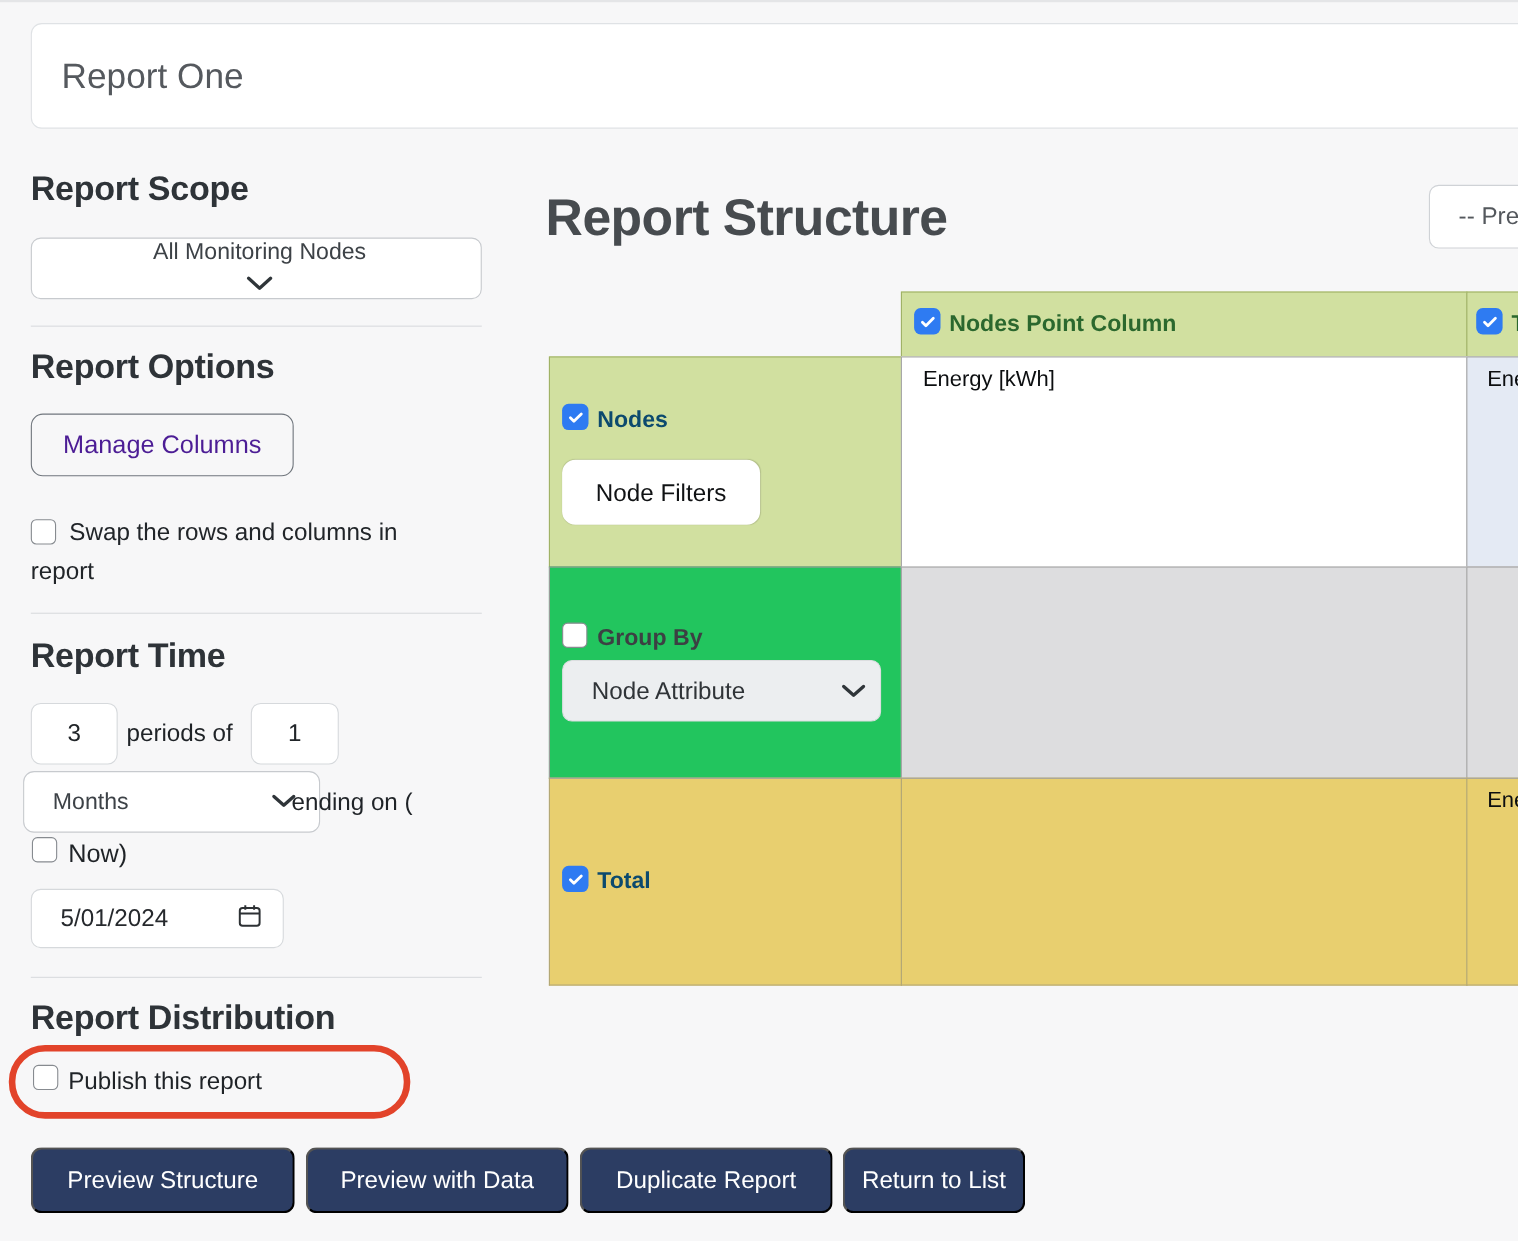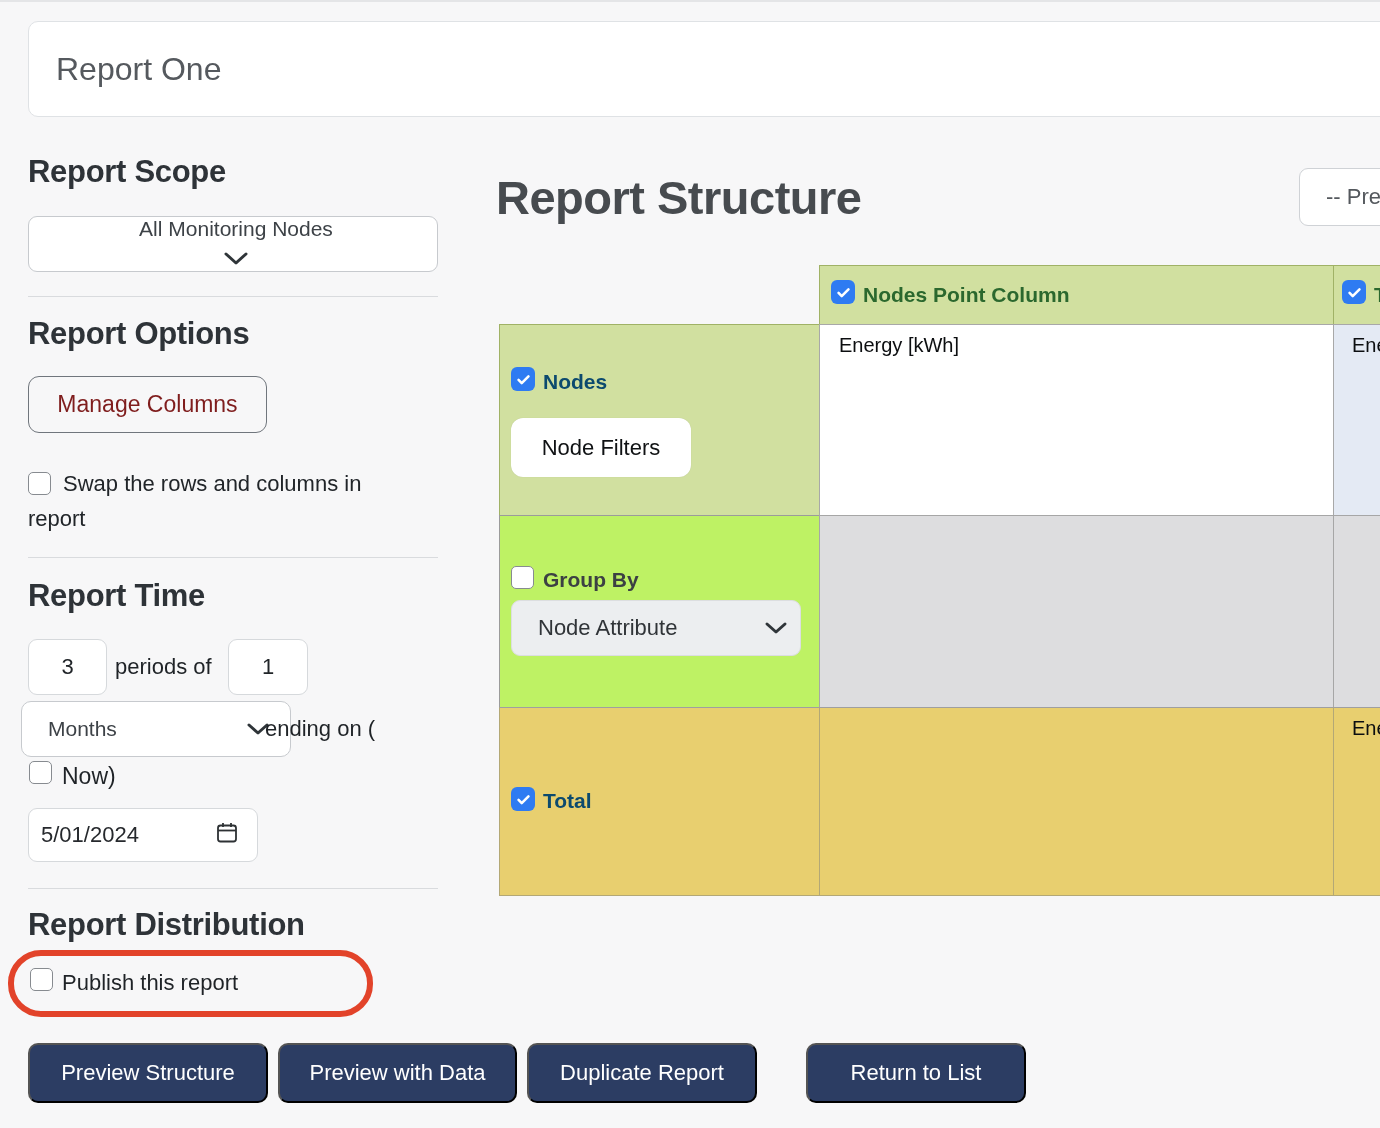--- a/index.html
+++ b/index.html
@@ -31,21 +31,21 @@
 
   .select {
     background:#fff; border:1.5px solid #c7cace; border-radius:9px;
     display:flex; align-items:center; justify-content:space-between;
     padding:0 20px 0 26px; font-size:21px; color:#3d4247;
   }
   .select .sel-label { white-space:nowrap; }
 
   .btn-outline {
     background:transparent; border:1.5px solid #70767d; border-radius:11px;
-    color:#7f1d1d; font-size:23px; display:flex; align-items:center; justify-content:center;
+    color:#4c1d95; font-size:23px; display:flex; align-items:center; justify-content:center;
     cursor:pointer;
   }
 
   .cb {
     width:23px; height:23px; background:#fff;
     border:1.5px solid #878b90; border-radius:5px;
     display:inline-flex; align-items:center; justify-content:center;
     flex:none;
   }
   .cb-checked { width:24px; height:24px; background:#2e7bf2; border:none; border-radius:6px; }
@@ -57,21 +57,21 @@
     background:#fff; border:1.5px solid #d6d9dc; border-radius:9px;
     text-align:center; font-size:22px; color:#212529; outline:none;
     font-family:"Liberation Sans","DejaVu Sans",sans-serif;
   }
   .side-text { font-size:22px; color:#1f2327; white-space:nowrap; }
 
   .date-input {
     left:28px; top:808px; width:230px; height:54px;
     background:#fff; border:1.5px solid #d6d9dc; border-radius:9px;
     display:flex; align-items:center; justify-content:space-between;
-    padding:0 18px 0 12px; font-size:22px; color:#26292d;
+    padding:0 18px 0 26px; font-size:22px; color:#26292d;
   }
 
   .annotation {
     left:8px; top:950px; width:365px; height:67px;
     border:6px solid #e2432a; border-radius:33px;
     background:transparent; pointer-events:none;
   }
 
   .btn-navy {
     top:1043px; height:60px; background:#2c3d63; color:#fff;
@@ -85,21 +85,21 @@
     left:1299px; top:168px; width:130px; height:58px;
     background:#fff; border:1.5px solid #cfd2d6; border-radius:9px;
     display:flex; align-items:center; padding-left:26px;
     font-size:22px; color:#54585d;
   }
 
   .tcell { position:absolute; border:1px solid #9f9f9f; }
   .c-green  { background:#d1e0a0; border-color:#a0b266; }
   .c-white  { background:#ffffff; border-color:#a8a8a8; }
   .c-blue   { background:#e4eaf4; border-color:#a8a8a8; }
-  .c-gray-l { background:#bef264; border-color:#9b9b9b; }
+  .c-gray-l { background:#22c55e; border-color:#9b9b9b; }
   .c-gray-b { background:#dddddf; border-color:#a6a6a6; }
   .c-yellow { background:#e8cf6f; border-color:#b3a876; border-top-color:#9f9f9f; }
 
   .cell-label { font-size:21px; font-weight:700; white-space:nowrap; }
   .lbl-green { color:#2b682e; }
   .lbl-brown { color:#0c4a6e; }
   .lbl-gray  { color:#3c4043; }
   .cell-text { font-size:20px; color:#0c0e10; white-space:nowrap; }
 
   .node-filters-btn {
@@ -181,21 +181,21 @@
 
 <div class="abs h-side" style="left:28px; top:907px;">Report Distribution</div>
 
 <div class="abs annotation"></div>
 <span class="abs cb" style="left:30px; top:968px;"></span>
 <span class="abs side-text" style="left:62px; top:970px;">Publish this report</span>
 
 <button class="abs btn-navy" style="left:28px;  width:240px;">Preview Structure</button>
 <button class="abs btn-navy" style="left:278px; width:239px;">Preview with Data</button>
 <button class="abs btn-navy" style="left:527px; width:230px;">Duplicate Report</button>
-<button class="abs btn-navy" style="left:766px; width:220px;margin-left:40px;">Return to List</button>
+<button class="abs btn-navy" style="left:766px; width:166px;">Return to List</button>
 
 <div class="abs h-main">Report Structure</div>
 
 <div class="abs preset-select">
   <span>-- Pre</span>
 </div>
 
 <div class="tcell c-green" style="left:819px; top:265px; width:515px; height:60px;">
   <span class="cb cb-checked" style="position:absolute; left:11px; top:14px;">
     <svg width="17" height="17" viewBox="0 0 24 24">

